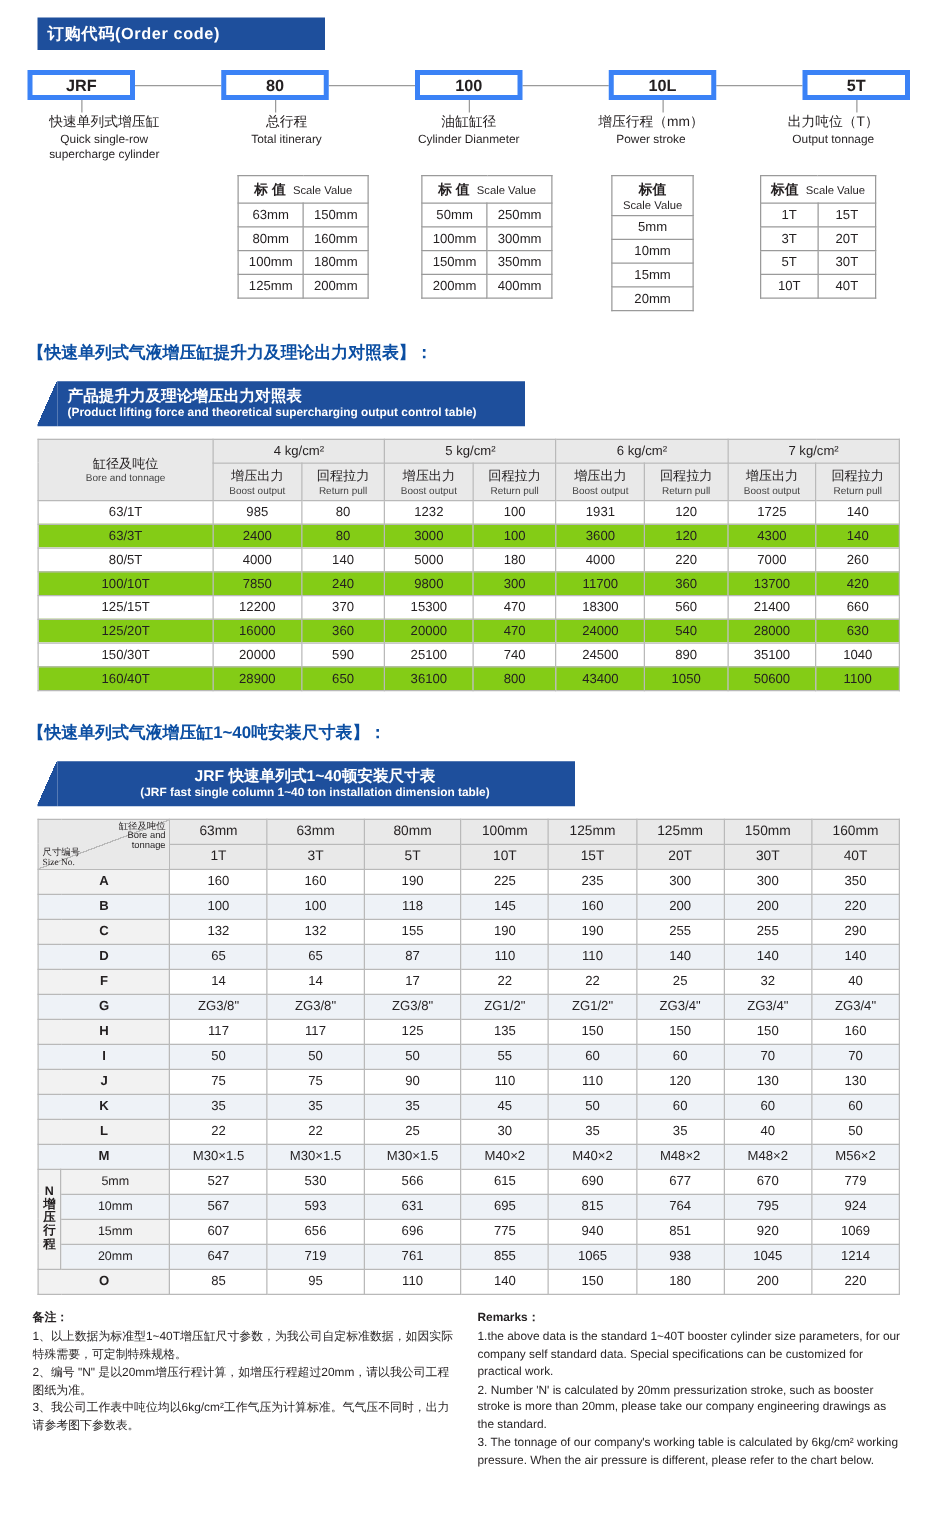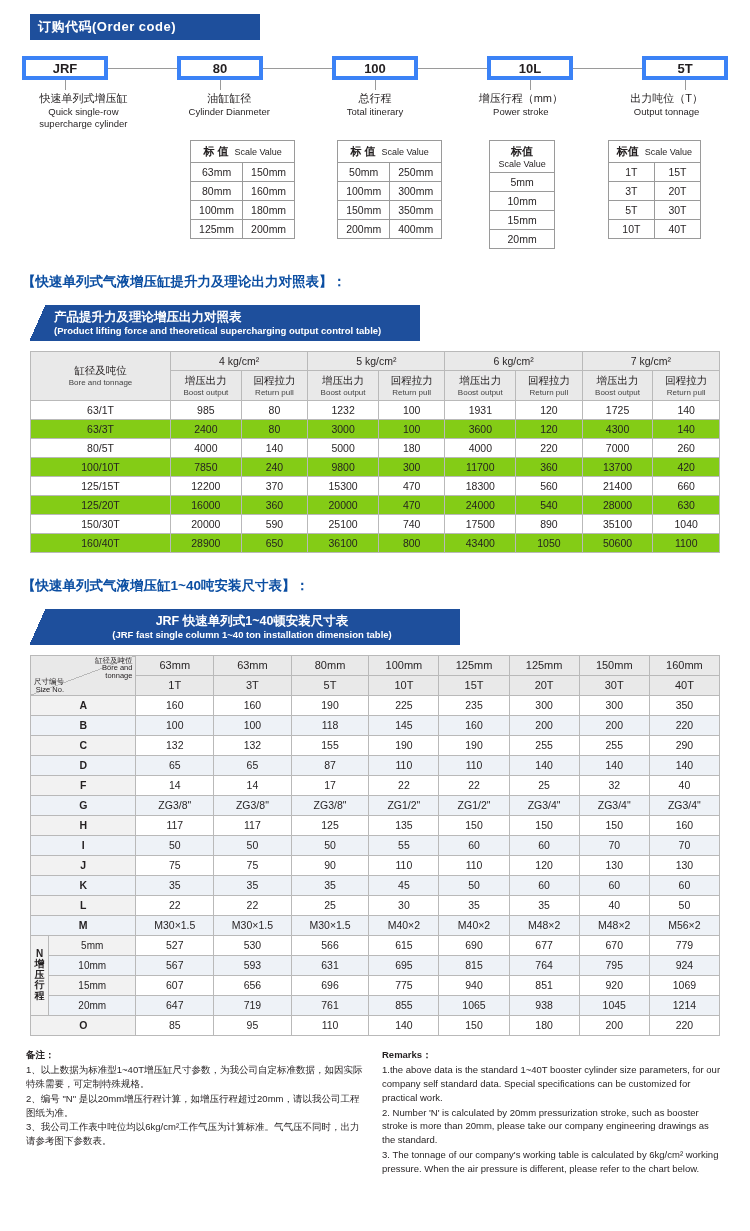--- a/index.html
+++ b/index.html
@@ -111,21 +111,21 @@
   .t2 td { height: 20px; }
   .t2 .hdr td { background: #e9e9e9; font-size: 11px; }
   .t2 .rowlabel { background: #f2f2f2; font-weight: bold; }
   .t2 tr.alt td { background: #eef2f7; }
   .t2 .corner { position: relative; height: 38px; padding: 0; }
   .t2 .corner .diag {
     position: absolute; inset: 0;
     background: linear-gradient(to bottom right, transparent calc(50% - .5px), #b9b9b9 calc(50% - .5px), #b9b9b9 calc(50% + .5px), transparent calc(50% + .5px));
   }
   .t2 .corner .tr { position: absolute; right: 3px; top: 1px; font-size: 7.5px; line-height: 1.05; text-align: right; }
-  .t2 .corner .bl { position: absolute; left: 3px; bottom: 1px; font-size: 7.5px; line-height: 1.05; text-align: right; }
+  .t2 .corner .bl { position: absolute; left: 3px; bottom: 1px; font-size: 7.5px; line-height: 1.05; text-align: left; font-family: Liberation Serif, serif; }
   .t2 .nlabel { background: #f2f2f2; font-size: 10px; line-height: 1.05; font-weight: bold; width: 18px; }
   .t2 .nsub { background: #f2f2f2; font-size: 10px; font-weight: normal; }
 
   
   .notes { display: flex; margin: 12px 26px 0 26px; gap: 14px; font-size: 9.5px; line-height: 1.45; color: #231f20; }
   .notes .col { flex: 1; }
   .notes .ttl { font-weight: bold; margin-bottom: 2px; }
   .notes p { margin: 0 0 1px 0; }
 </style>
 </head>
@@ -165,26 +165,26 @@
           <div class="stem"></div>
         </div>
     </div>
 
     <div class="desc-row">
       <div class="desc-cell">
         <div class="cn">快速单列式增压缸</div>
         <div class="en">Quick single-row<br>supercharge cylinder</div>
       </div>
       <div class="desc-cell">
+        <div class="cn">总行程</div>
+        <div class="en">Total itinerary</div>
+      </div>
+      <div class="desc-cell">
         <div class="cn">油缸缸径</div>
         <div class="en">Cylinder Dianmeter</div>
-      </div>
-      <div class="desc-cell">
-        <div class="cn">总行程</div>
-        <div class="en">Total itinerary</div>
       </div>
       <div class="desc-cell">
         <div class="cn">增压行程（mm）</div>
         <div class="en">Power stroke</div>
       </div>
       <div class="desc-cell">
         <div class="cn">出力吨位（T）</div>
         <div class="en">Output  tonnage</div>
       </div>
     </div>
@@ -429,21 +429,21 @@
           <td>540</td>
         <td>28000</td>
           <td>630</td>
       </tr>
       <tr class="odd">
         <td class="first">150/30T</td>
         <td>20000</td>
           <td>590</td>
         <td>25100</td>
           <td>740</td>
-        <td>17500</td>
+        <td>24500</td>
           <td>890</td>
         <td>35100</td>
           <td>1040</td>
       </tr>
       <tr class="even">
         <td class="first">160/40T</td>
         <td>28900</td>
           <td>650</td>
         <td>36100</td>
           <td>800</td>

